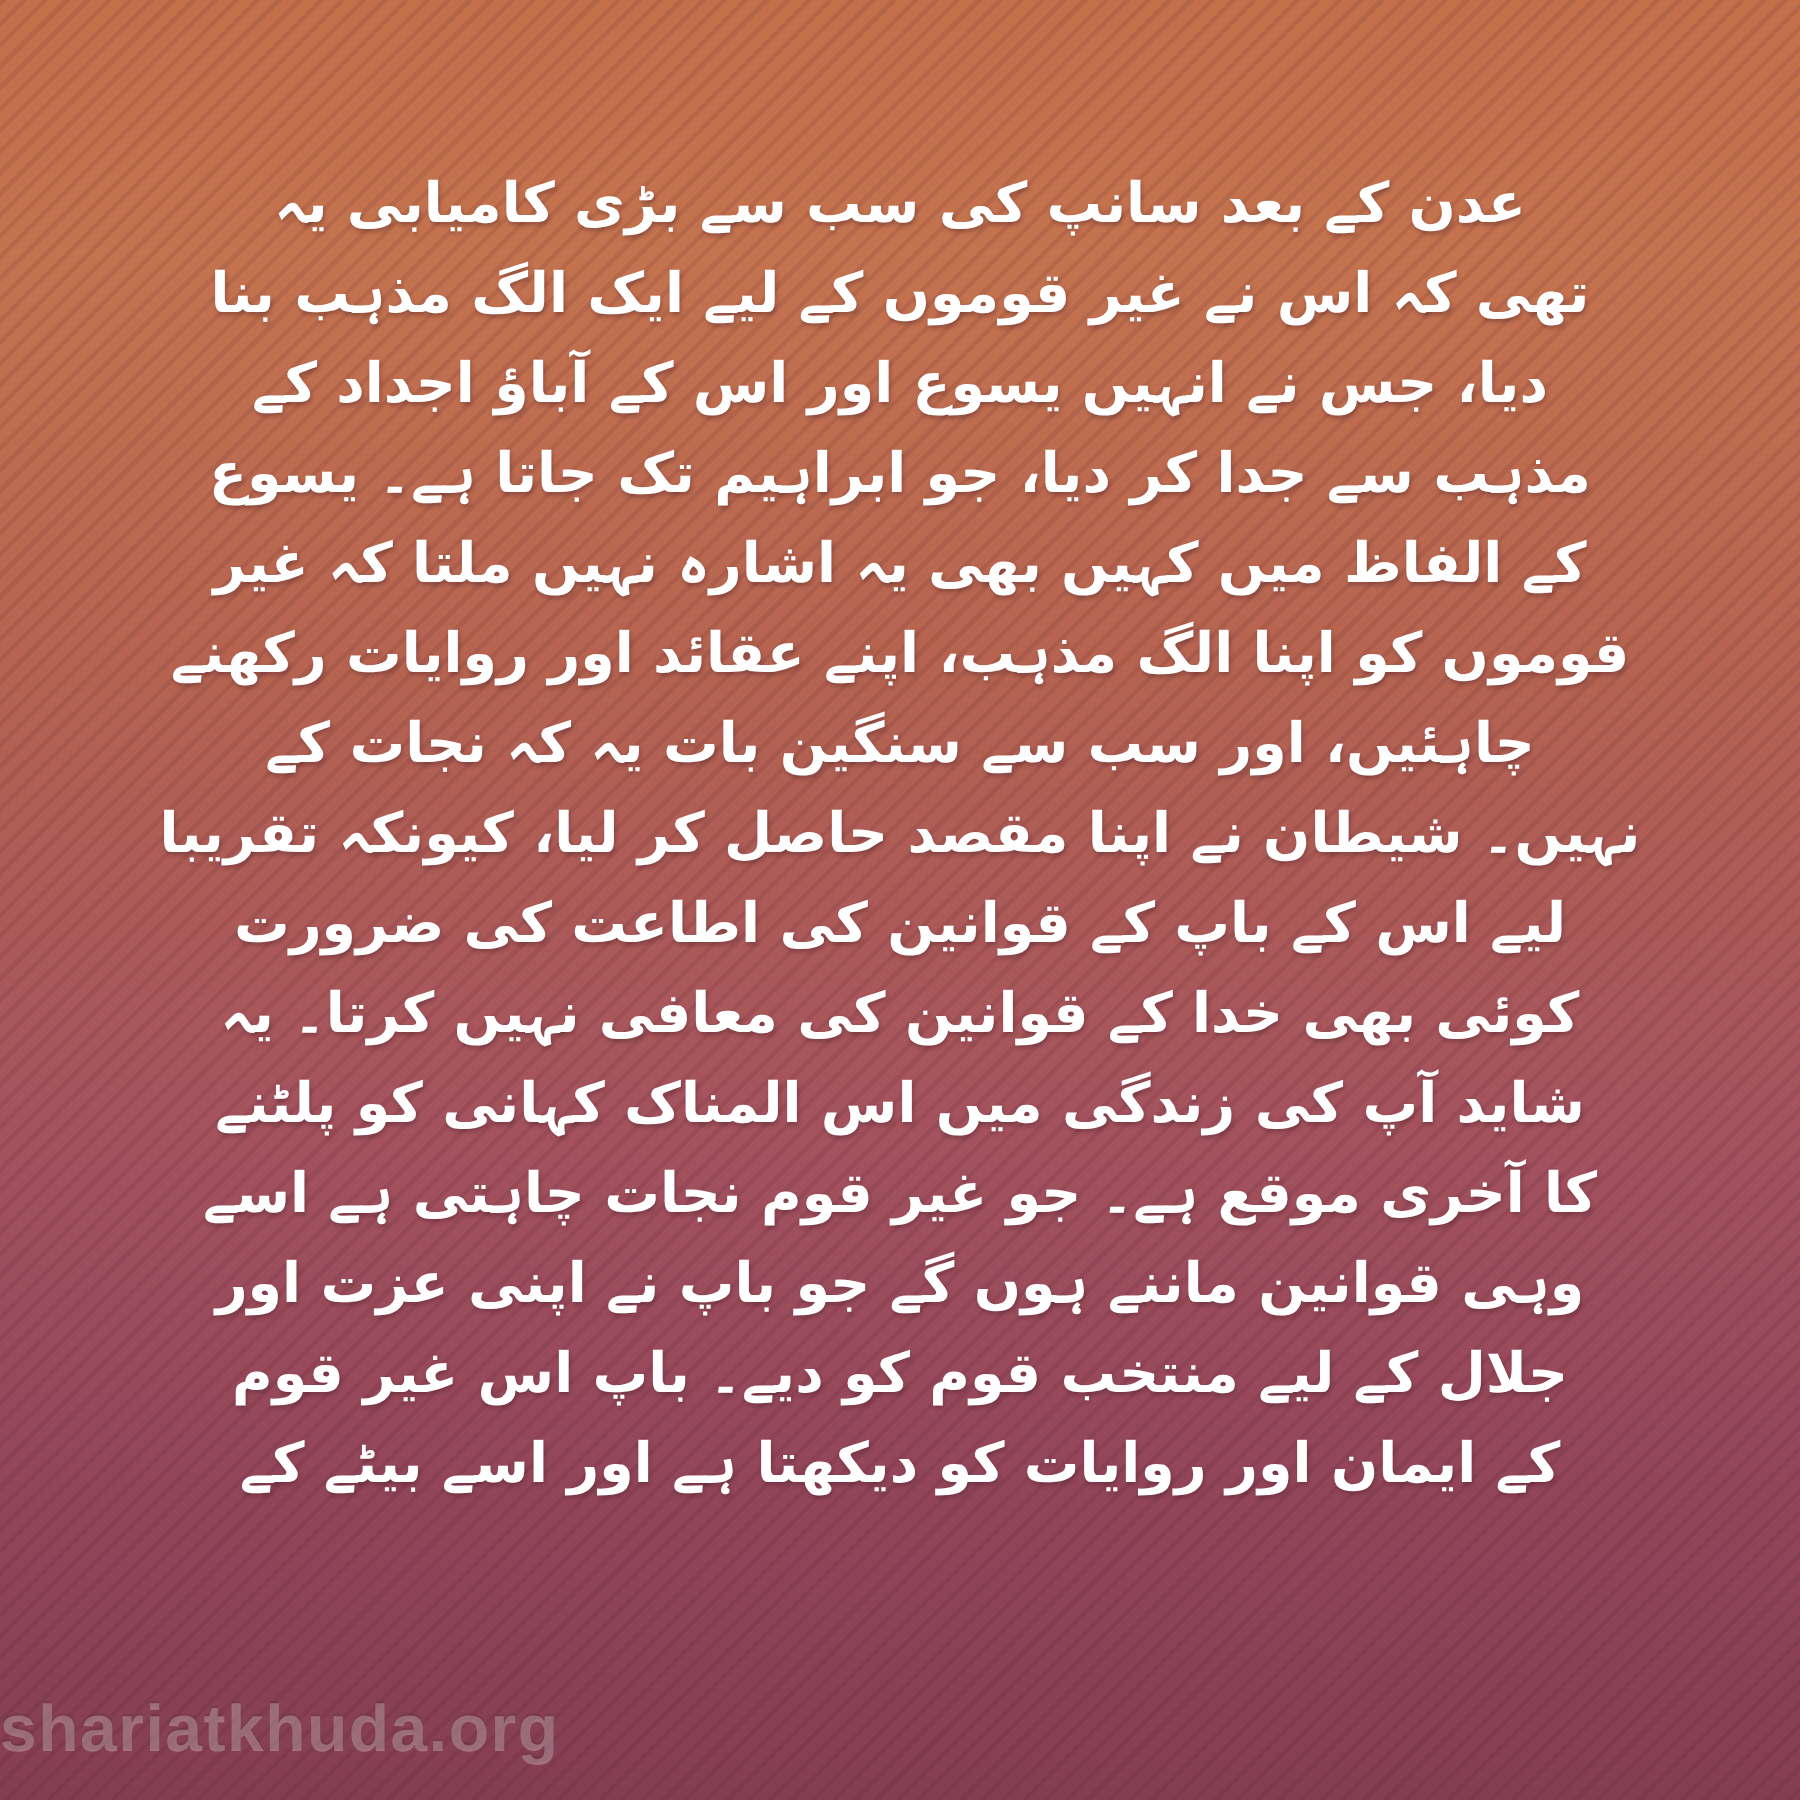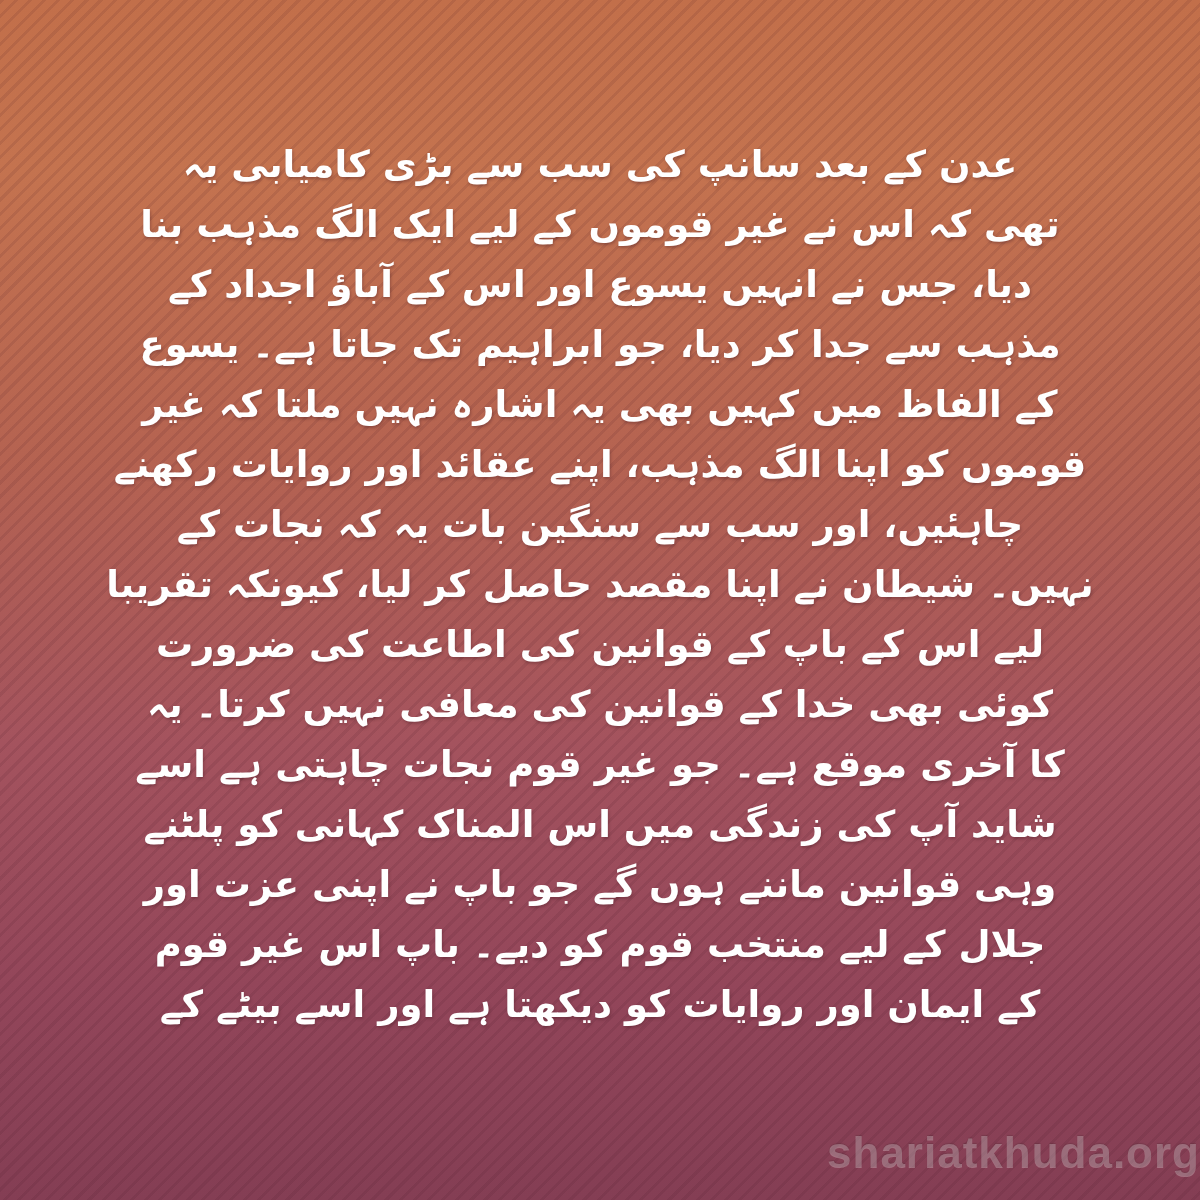--- a/index.html
+++ b/index.html
@@ -38,34 +38,33 @@
   .quote {
     position: absolute;
     top: 106px;
     left: 24px;
     right: 24px;
     direction: rtl;
     text-align: center;
     color: var(--text, #ffffff);
     font-weight: bold;
     font-size: 37px;
-    margin-top: 29px;
   }
   .quote .line {
     height: 60px;
     line-height: 60px;
     white-space: nowrap;
     text-shadow: 1px 2px 3px rgba(70, 25, 35, 0.35);
   }
   .watermark {
     position: absolute;
     left: 0;
     right: 0;
     bottom: 22px;
-    text-align: right;
+    text-align: left;
     font-family: "Liberation Sans", "DejaVu Sans", sans-serif;
     font-weight: 700;
     font-size: 44px;
     letter-spacing: 1px;
     color: rgba(255, 255, 255, 0.27);
     text-shadow: 0 -1px 1px rgba(0, 0, 0, 0.12);
   }
 </style>
 </head>
 <body>
@@ -77,21 +76,21 @@
     <div class="line">عدن کے بعد سانپ کی سب سے بڑی کامیابی یہ</div>
     <div class="line">تھی کہ اس نے غیر قوموں کے لیے ایک الگ مذہب بنا</div>
     <div class="line">دیا، جس نے انہیں یسوع اور اس کے آباؤ اجداد کے</div>
     <div class="line">مذہب سے جدا کر دیا، جو ابراہیم تک جاتا ہے۔ یسوع</div>
     <div class="line">کے الفاظ میں کہیں بھی یہ اشارہ نہیں ملتا کہ غیر</div>
     <div class="line">قوموں کو اپنا الگ مذہب، اپنے عقائد اور روایات رکھنے</div>
     <div class="line">چاہئیں، اور سب سے سنگین بات یہ کہ نجات کے</div>
     <div class="line">نہیں۔ شیطان نے اپنا مقصد حاصل کر لیا، کیونکہ تقریبا</div>
     <div class="line">لیے اس کے باپ کے قوانین کی اطاعت کی ضرورت</div>
     <div class="line">کوئی بھی خدا کے قوانین کی معافی نہیں کرتا۔ یہ</div>
+    <div class="line">شاید آپ کی زندگی میں اس المناک کہانی کو پلٹنے</div>
     <div class="line">کا آخری موقع ہے۔ جو غیر قوم نجات چاہتی ہے اسے</div>
-    <div class="line">شاید آپ کی زندگی میں اس المناک کہانی کو پلٹنے</div>
     <div class="line">وہی قوانین ماننے ہوں گے جو باپ نے اپنی عزت اور</div>
     <div class="line">جلال کے لیے منتخب قوم کو دیے۔ باپ اس غیر قوم</div>
     <div class="line">کے ایمان اور روایات کو دیکھتا ہے اور اسے بیٹے کے</div>
   </div>
 
   <div class="watermark">shariatkhuda.org</div>
 </div>
 
 </body></html>

